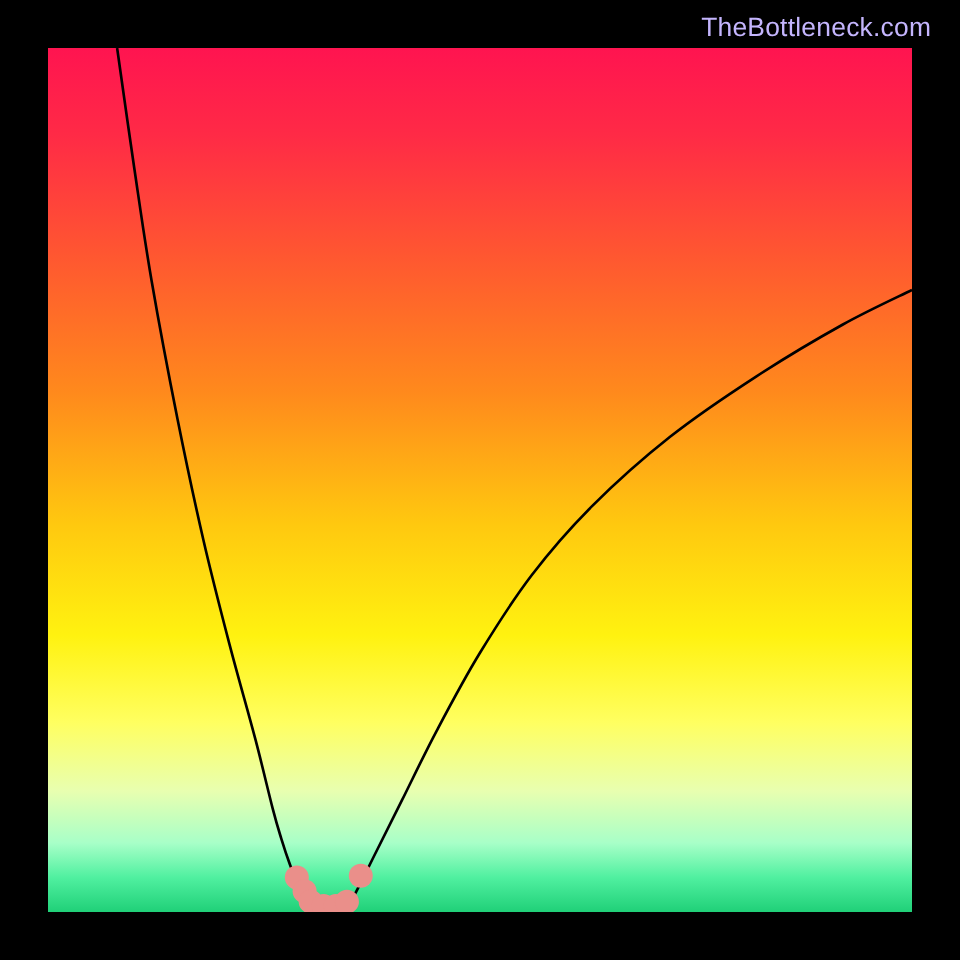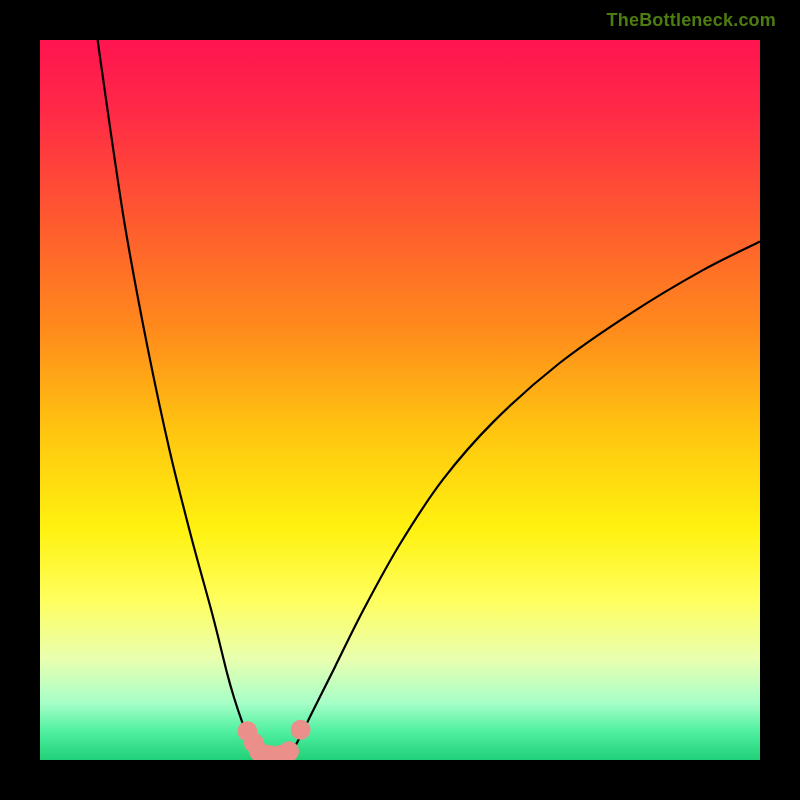--- a/index.html
+++ b/index.html
@@ -39,23 +39,23 @@
     left: 0;
     top: 0;
     width: 720px;
     height: 720px;
     pointer-events: none;
   }
   #watermark {
     position: absolute;
     top: 10px;
     right: 24px;
-    color: #4d7c0f;
-    font-size: 18px;
-    font-weight: 700;
+    color: #c4b5fd;
+    font-size: 22px;
+    font-weight: 400;
     letter-spacing: 0.2px;
   }
 </style>
 </head>
 <body>
 
 <div id="frame">
   <div id="plot-area">
     <svg id="gradient" width="720" height="720" viewBox="0 0 720 720" preserveAspectRatio="none">
       <defs>

